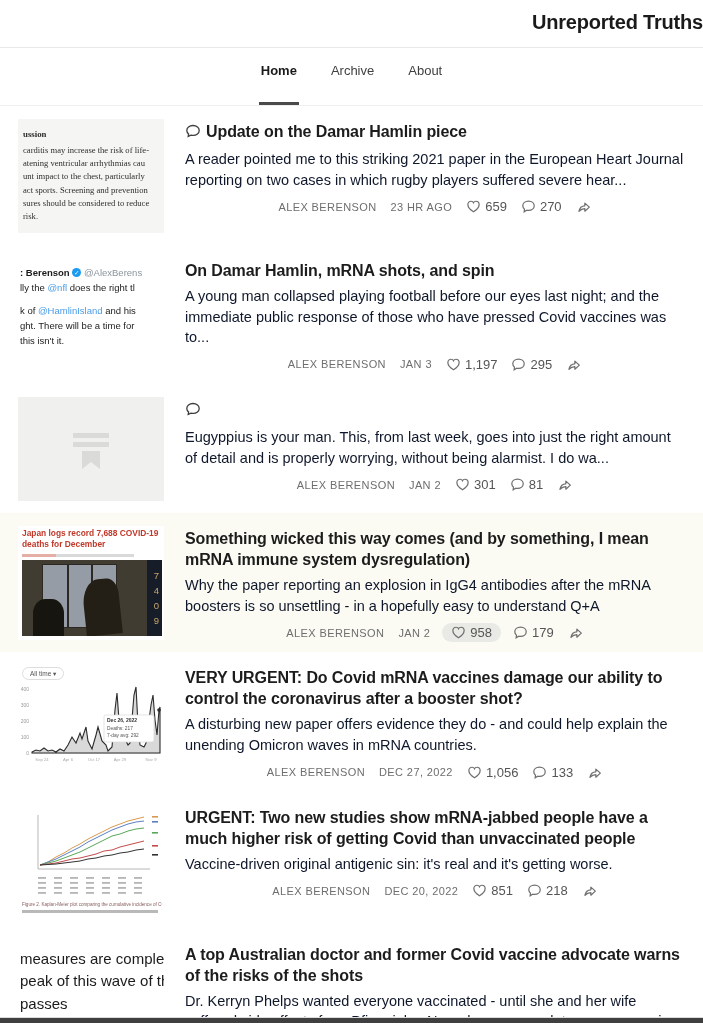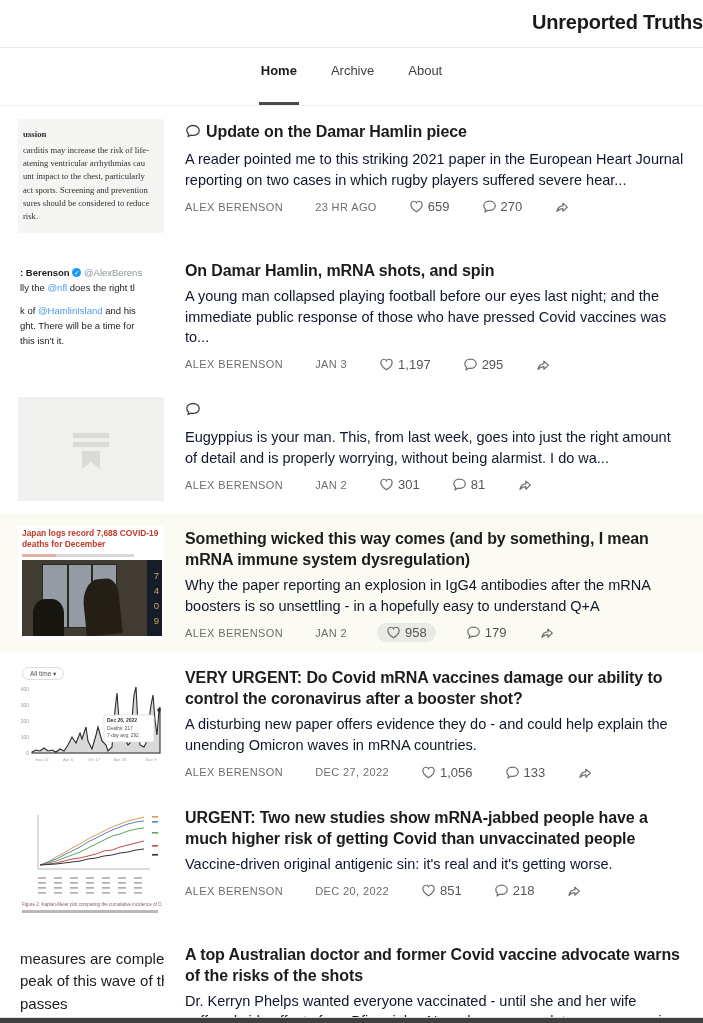--- a/index.html
+++ b/index.html
@@ -15,21 +15,21 @@
   .nav-item.active { font-weight:bold; color:#1a1a1a; border-bottom-color:#4a4a4a; }
 
   
   .post { display:flex; gap:21px; padding:13px 18px 12px; }
   .post.highlight { background:#fbfbf4; }
   .thumb { width:146px; flex:0 0 146px; overflow:hidden; cursor:pointer; }
   .content { flex:1; min-width:0; padding-top:2px; }
   .title { font-size:16px; line-height:1.32; color:#1c1c1c; letter-spacing:-0.1px; cursor:pointer; }
   .title .bubble-ic { display:inline-block; vertical-align:-2px; margin-right:5px; }
   .excerpt { font-size:14.5px; line-height:1.42; color:#0f172a; margin-top:5px; }
-  .meta { display:flex; align-items:center; gap:32px; margin-top:9px; color:#6e6e6e; }
+  .meta { display:flex; align-items:center; gap:14px; margin-top:9px; color:#6e6e6e;justify-content:center; }
   .author, .date { font-size:11px; letter-spacing:0.4px; font-weight:500; color:#6e6e6e; }
   .stat { display:inline-flex; align-items:center; gap:4px; font-size:13px; color:#555; cursor:pointer; }
   .stat svg, .share svg { display:block; }
   .stat.pill { background:#e9e9e6; border-radius:12px; padding:2px 9px; margin:-2px -2px; }
   .share { cursor:pointer; display:inline-flex; }
 
   
   .t-paper { background:#f5f5f3; padding:9px 0 0 5px; height:114px; }
   .t-paper .ln { font-family:"Liberation Serif", serif; font-size:8.6px; line-height:1.55; color:#2e2e2e; white-space:nowrap; }
   .t-paper .ln.b { font-weight:bold; font-size:8.8px; margin-bottom:2px; }

